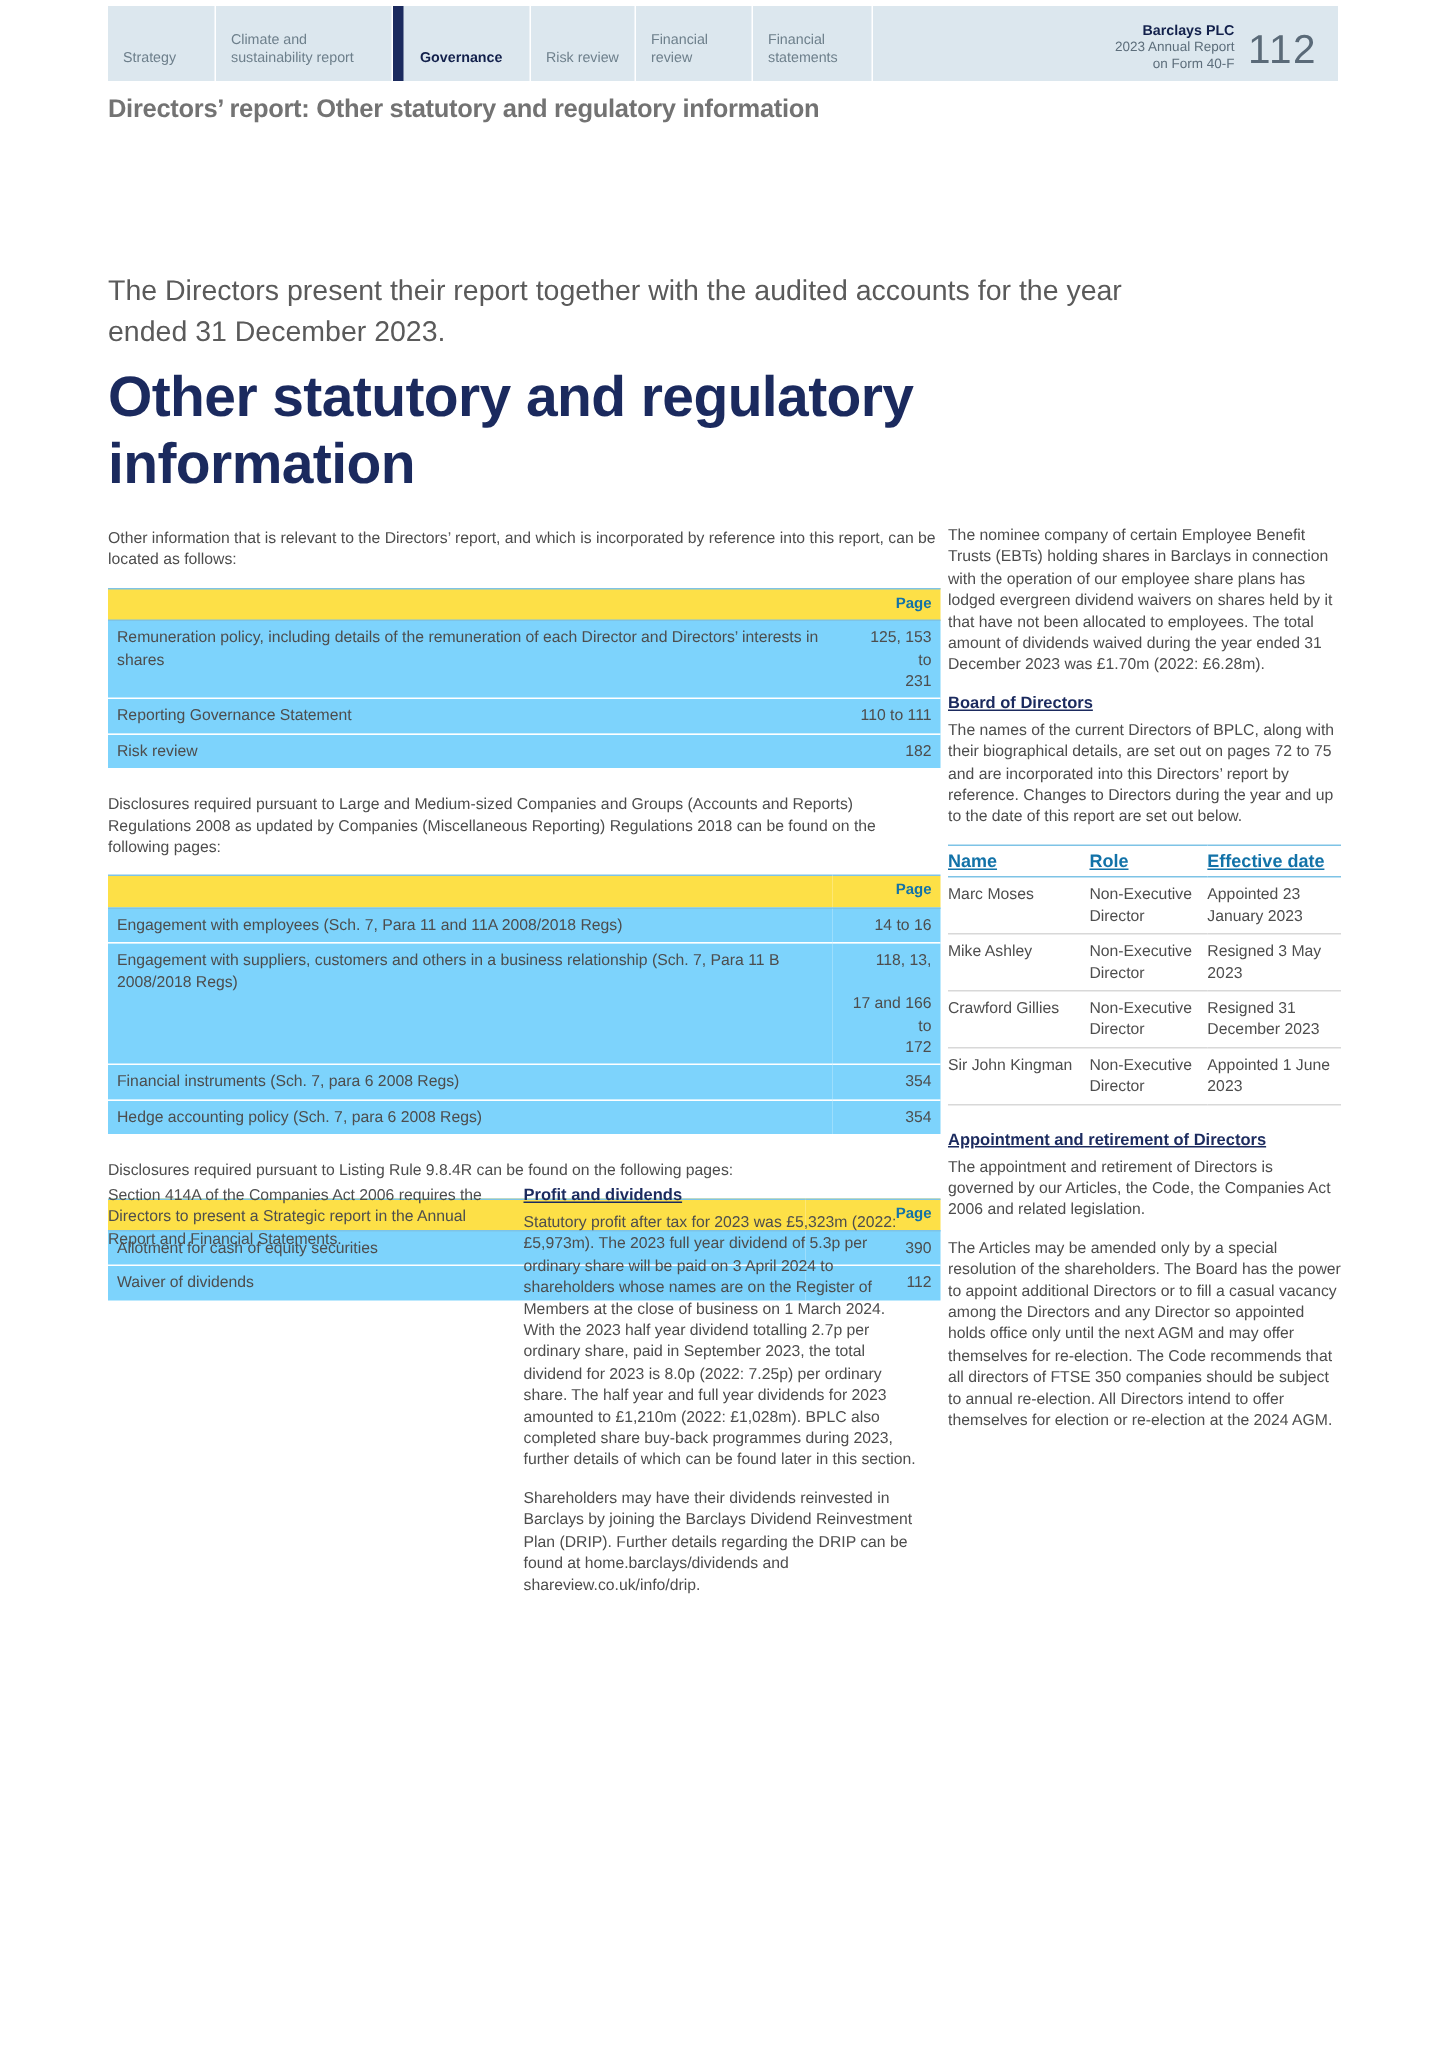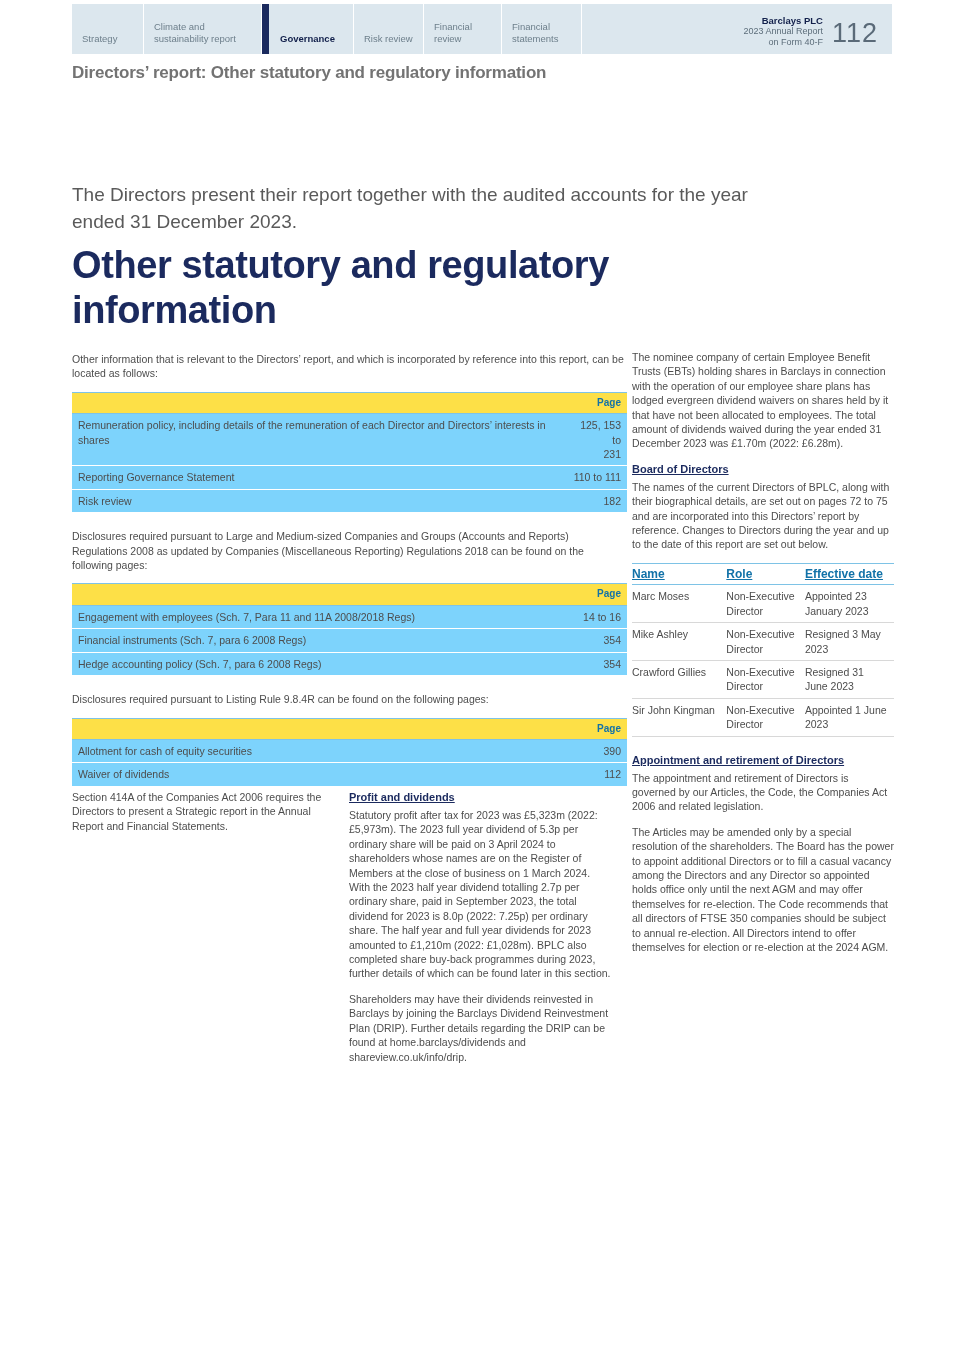--- a/index.html
+++ b/index.html
@@ -178,20 +178,27 @@
           <th class="lead"></th>
           <th>Page</th>
         </tr>
       </thead>
       <tbody>
         <tr>
           <td>Engagement with employees (Sch. 7, Para 11 and 11A 2008/2018 Regs)</td>
           <td class="pg">14 to 16</td>
         </tr>
         <tr>
+          <td>Engagement with suppliers, customers and others in a business relationship (Sch. 7, Para 11 B 2008/2018 Regs)</td>
+          <td class="pg">118, 13,
+
+17 and 166 to
+172</td>
+        </tr>
+        <tr>
           <td>Financial instruments (Sch. 7, para 6 2008 Regs)</td>
           <td class="pg">354</td>
         </tr>
         <tr>
           <td>Hedge accounting policy (Sch. 7, para 6 2008 Regs)</td>
           <td class="pg">354</td>
         </tr>
       </tbody>
     </table>
 
@@ -253,21 +260,21 @@
           <td>Appointed 23 January 2023</td>
         </tr>
         <tr>
           <td>Mike Ashley</td>
           <td>Non-Executive Director</td>
           <td>Resigned 3 May 2023</td>
         </tr>
         <tr>
           <td>Crawford Gillies</td>
           <td>Non-Executive Director</td>
-          <td>Resigned 31 June 2023</td>
+          <td>Resigned 31 December 2023</td>
         </tr>
         <tr>
           <td>Sir John Kingman</td>
           <td>Non-Executive Director</td>
           <td>Appointed 1 June 2023</td>
         </tr>
       </tbody>
     </table>
 
     <h3>Appointment and retirement of Directors</h3>

